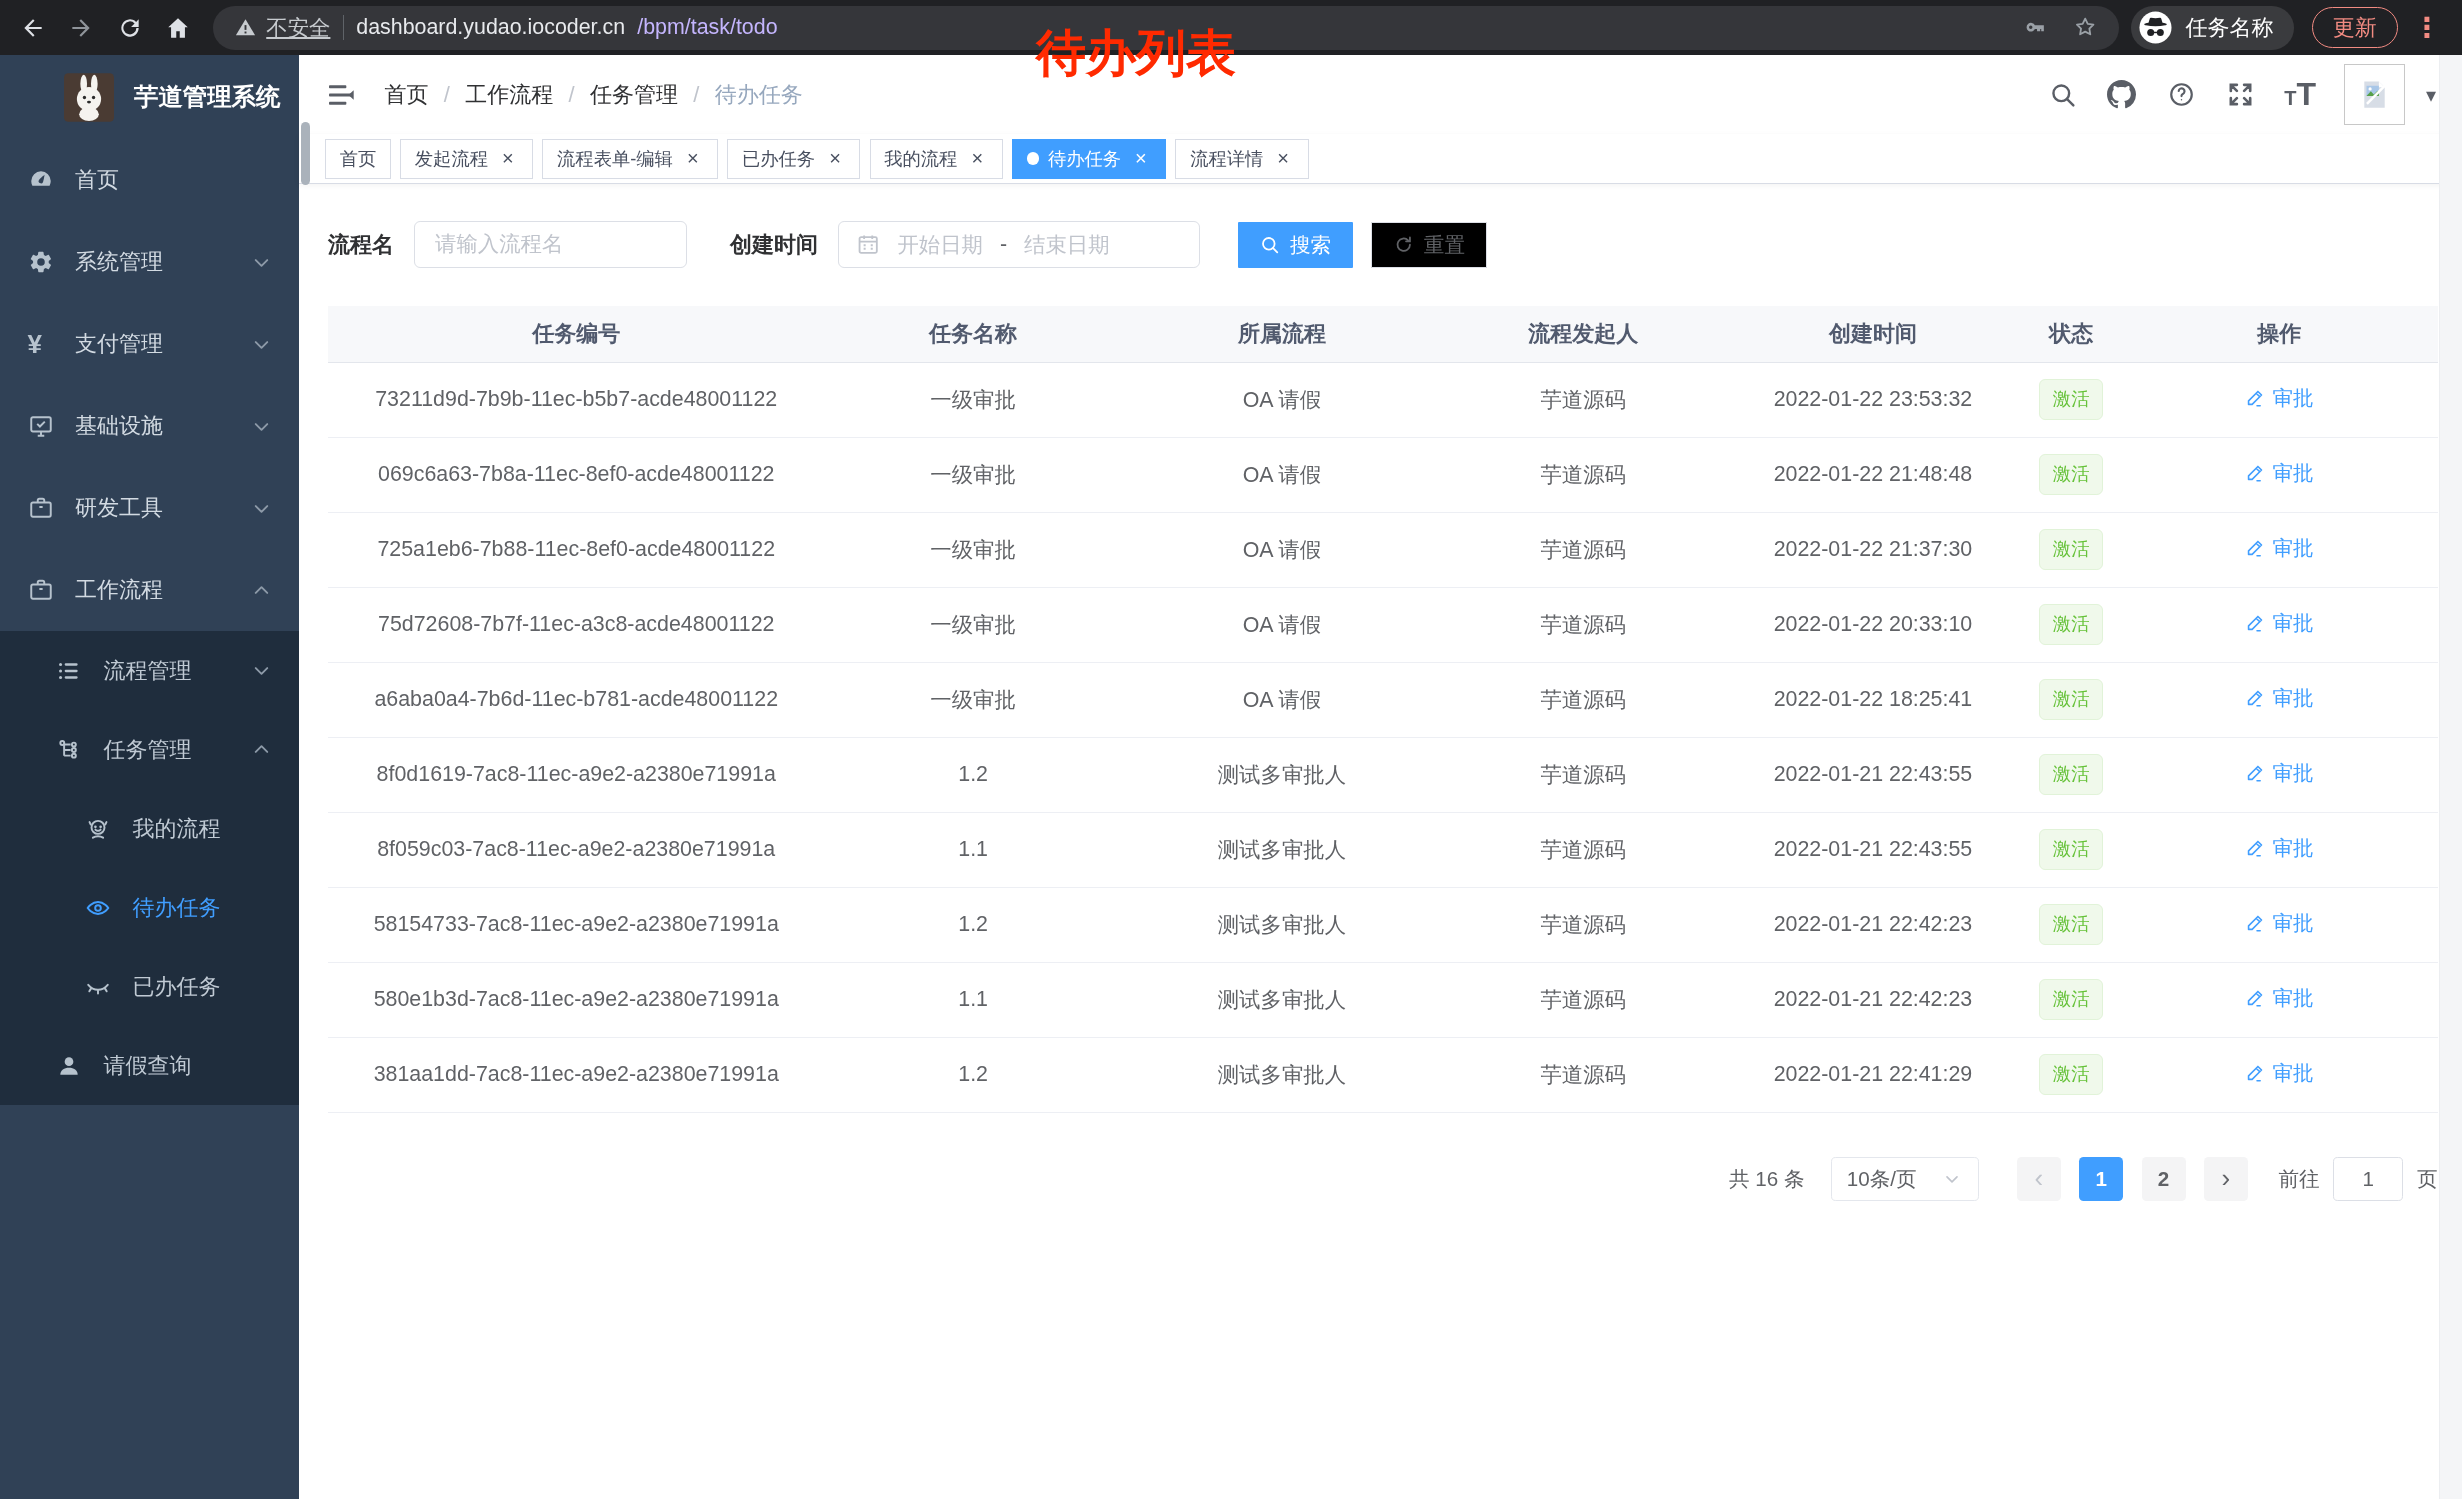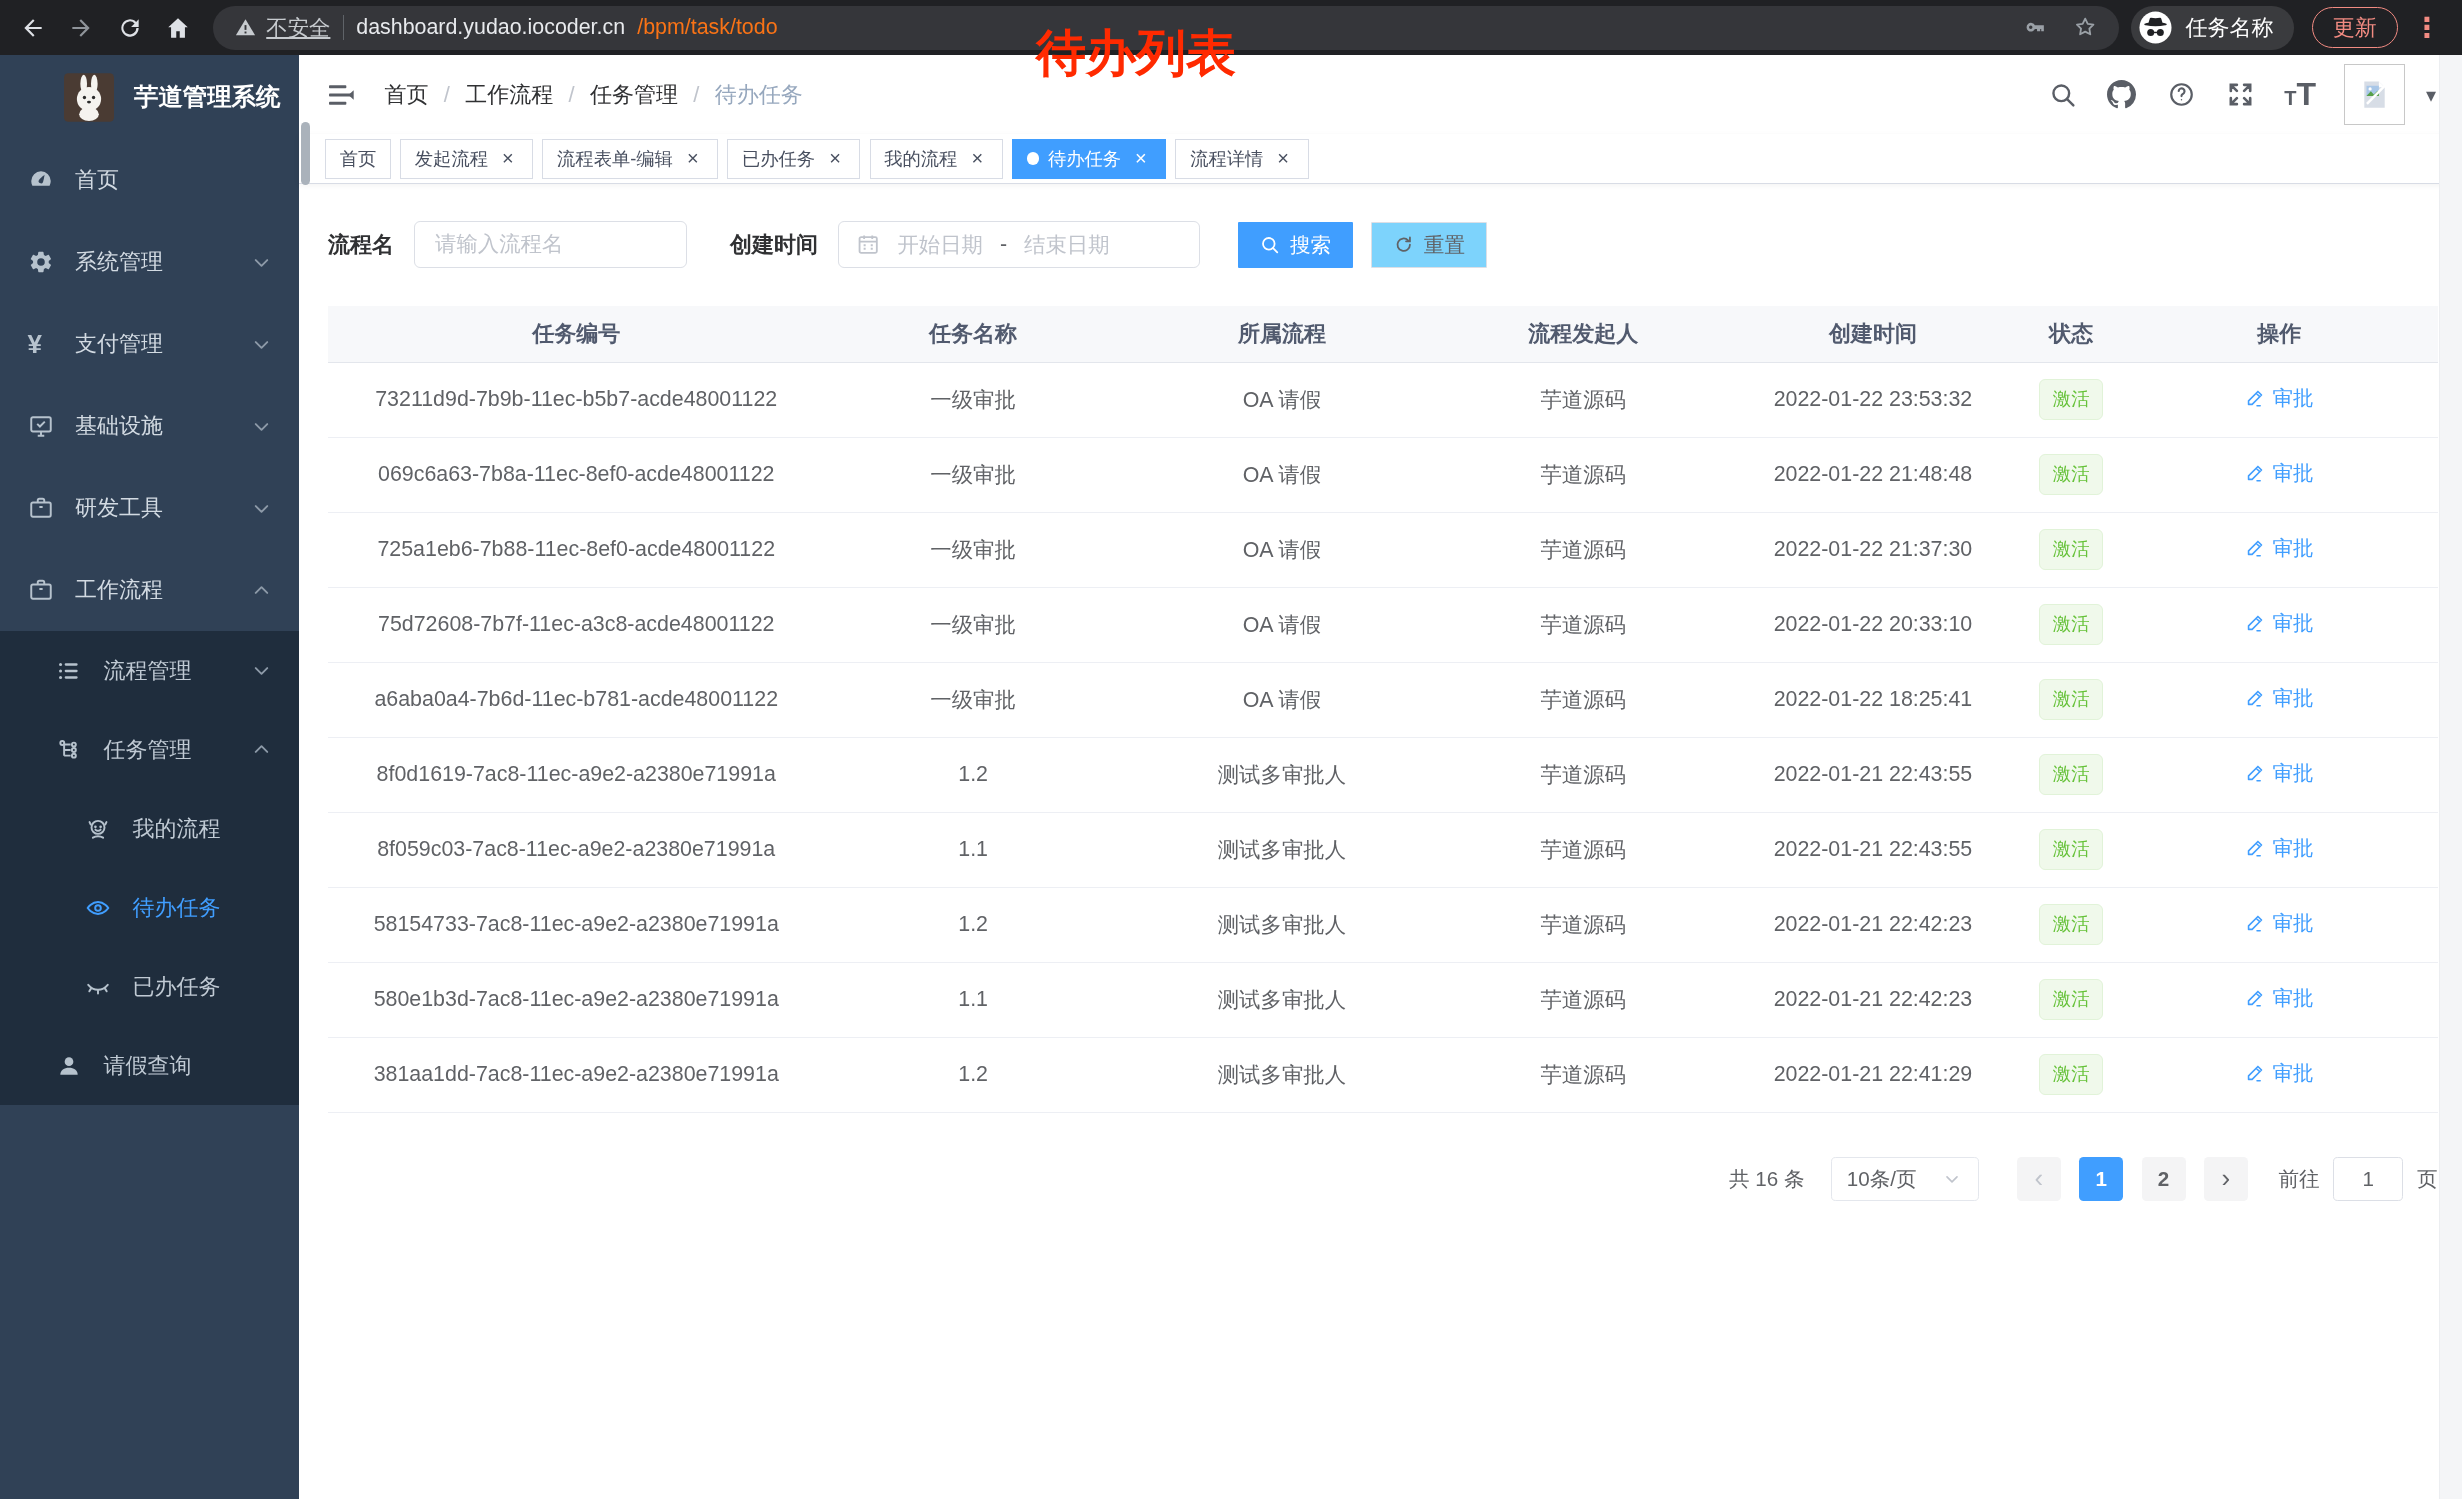--- a/index.html
+++ b/index.html
@@ -12,21 +12,21 @@
   
   .chrome { height:55px; background:#202124; display:flex; align-items:center; padding:0 10.7px; gap:4.6px; position:relative; }
   .nav-btn { width:44px; height:44px; border-radius:50%; display:flex; align-items:center; justify-content:center; color:#dee1e6; flex-shrink:0; }
   .nav-btn.dim { color:#8f949a; }
   .nav-btn svg { width:26px; height:26px; }
   .url-pill { flex:1; height:44px; background:#35363a; border-radius:22px; display:flex; align-items:center; padding:0 21.4px; margin:0 7.6px; color:#e8eaed; font-size:21.4px; gap:12.2px; min-width:0; }
   .sec-chip { display:flex; align-items:center; gap:9.2px; color:#c7cbcf;text-decoration:underline; }
   .sec-chip svg { width:23px; height:23px; }
   .pill-divider { width:1.5px; height:24.4px; background:#5f6368; }
   .url-host { color:#e8eaed; white-space:nowrap; }
-  .url-path { color:#f97316; white-space:nowrap; }
+  .url-path { color:#c4b5fd; white-space:nowrap; }
   .pill-right { margin-left:auto; display:flex; align-items:center; gap:26px; color:#9aa0a6; }
   .pill-right svg { width:24.4px; height:24.4px; }
   .incog-badge { height:44px; background:#3a3b3e; border-radius:22px; display:flex; align-items:center; gap:12.2px; padding:0 20px 0 7.6px; color:#fff; font-size:22px; flex-shrink:0; }
   .incog-badge svg { width:35px; height:35px; }
   .update-btn { height:41px; border:1.5px solid #f28b82; border-radius:20.6px; color:#f28b82; font-size:22px; padding:0 20px; margin-left:13.7px; display:flex; align-items:center; flex-shrink:0; }
   .menu-dots { color:#f28b82; font-size:27.5px; letter-spacing:0; padding:0 10.7px; flex-shrink:0; font-weight:700; }
 
   
   .annotation { position:absolute; left:1036px; top:20px; font-size:50px; font-weight:700; color:#ff2a00; z-index:99; white-space:nowrap; }
 
@@ -83,21 +83,21 @@
   .f-label { font-size:22px; font-weight:700; color:#303133; margin-right:20px; white-space:nowrap; }
   .f-label.second { margin-left:43px; }
   .name-input { width:273px; height:47px; border:1.5px solid #dcdfe6; border-radius:6.1px; padding:0 20px; font-size:21.4px; color:#606266; }
   .name-input::placeholder { color:#c0c4cc; }
   .date-range { width:362px; height:47px; border:1.5px solid #dcdfe6; border-radius:6.1px; display:flex; align-items:center; padding:0 17px; gap:17px; font-size:21.4px; color:#c0c4cc; }
   .date-range svg { width:24.4px; height:24.4px; color:#c0c4cc; flex-shrink:0; }
   .dr-sep { color:#606266; }
   .btn { height:46px; border-radius:1px; font-size:20.6px; display:flex; align-items:center; gap:9.2px; padding:0 21.4px; }
   .btn svg { width:21.4px; height:21.4px; }
   .btn-search { background:#409eff; color:#fff; margin-left:38px; }
-  .btn-reset { background:#7dd3fc; color:#606266; border:1.5px solid #dcdfe6; margin-left:18.3px; }
+  .btn-reset { background:#000000; color:#606266; border:1.5px solid #dcdfe6; margin-left:18.3px; }
 
   
   table.grid { width:2110px; border-collapse:collapse; table-layout:fixed; }
   .grid th { height:56px; background:#f7f8fa; color:#515a6e; font-size:22px; font-weight:700; text-align:center; border-bottom:1.5px solid #e3e6ec; }
   .grid td { height:75px; font-size:21.4px; color:#606266; text-align:center; border-bottom:1.5px solid #edeff4; white-space:nowrap; overflow:hidden; }
   .badge { display:inline-block; background:#f0f9eb; border:1.5px solid #e1f3d8; color:#67c23a; font-size:18.3px; line-height:1; padding:10px 13px; border-radius:6.1px; }
   .audit { color:#409eff; font-size:20.6px; display:inline-flex; align-items:center; gap:6.1px; cursor:pointer; text-decoration:none; }
   .audit svg { width:21.4px; height:21.4px; }
 
   

